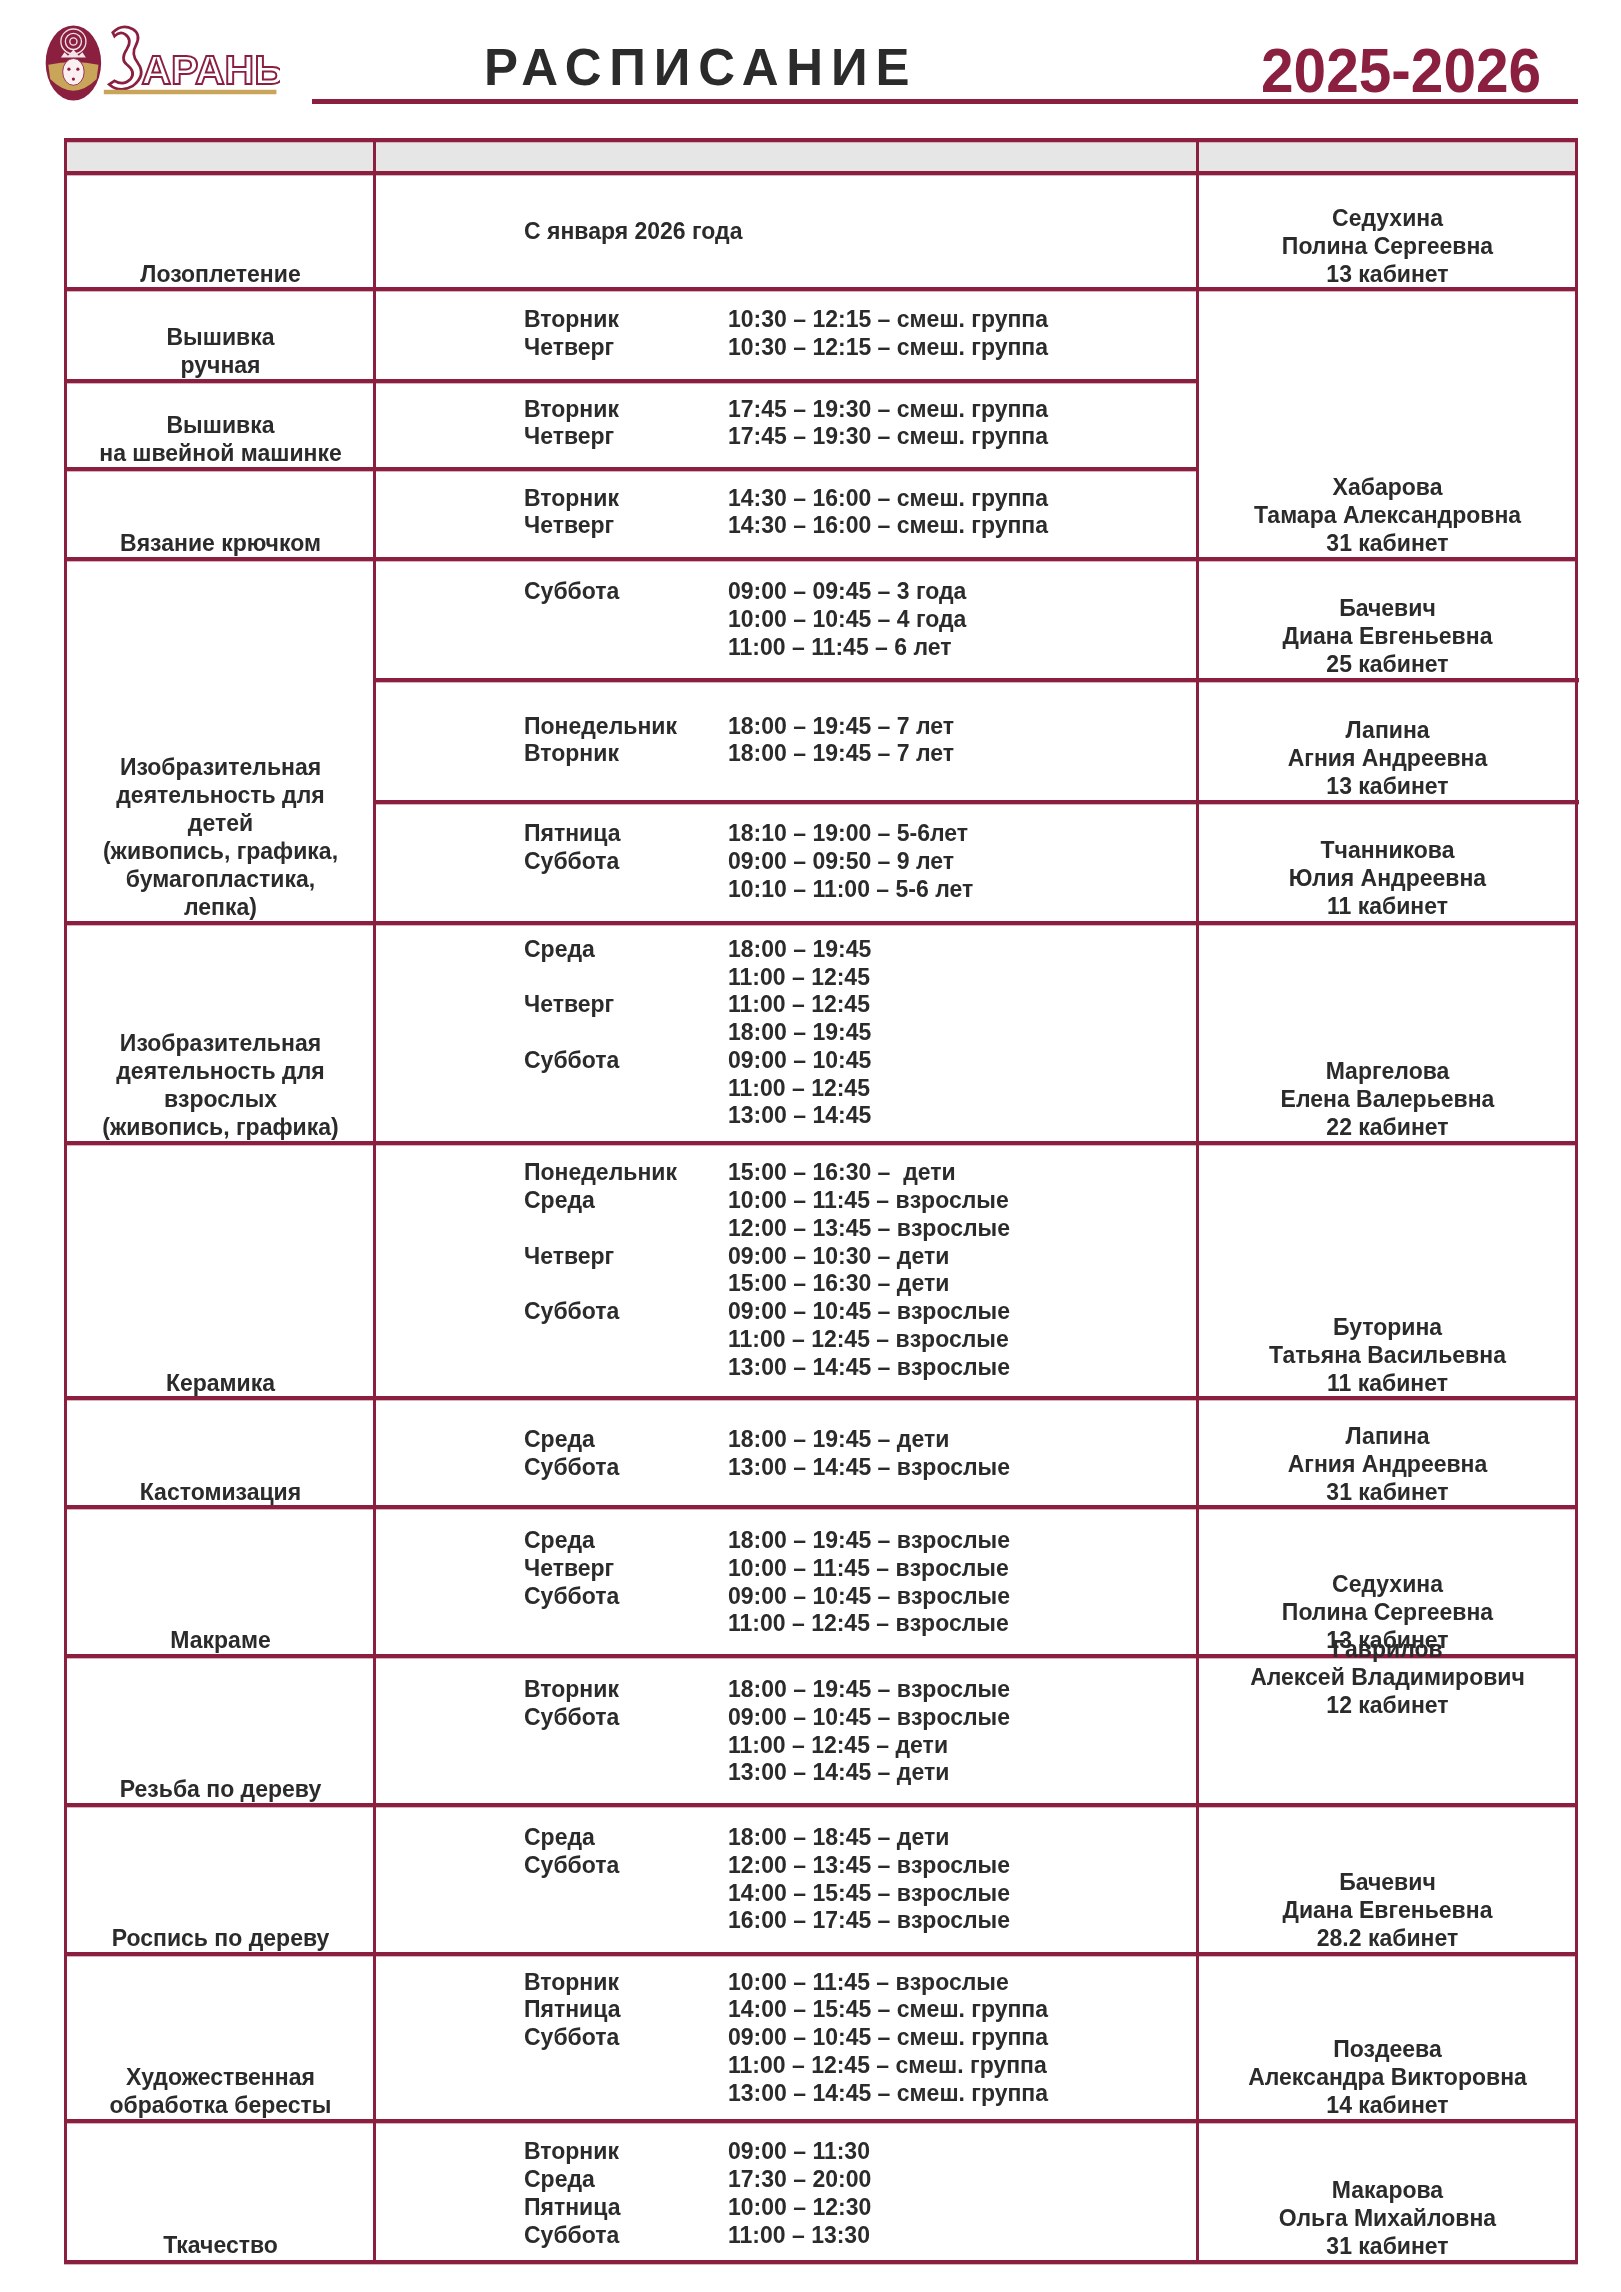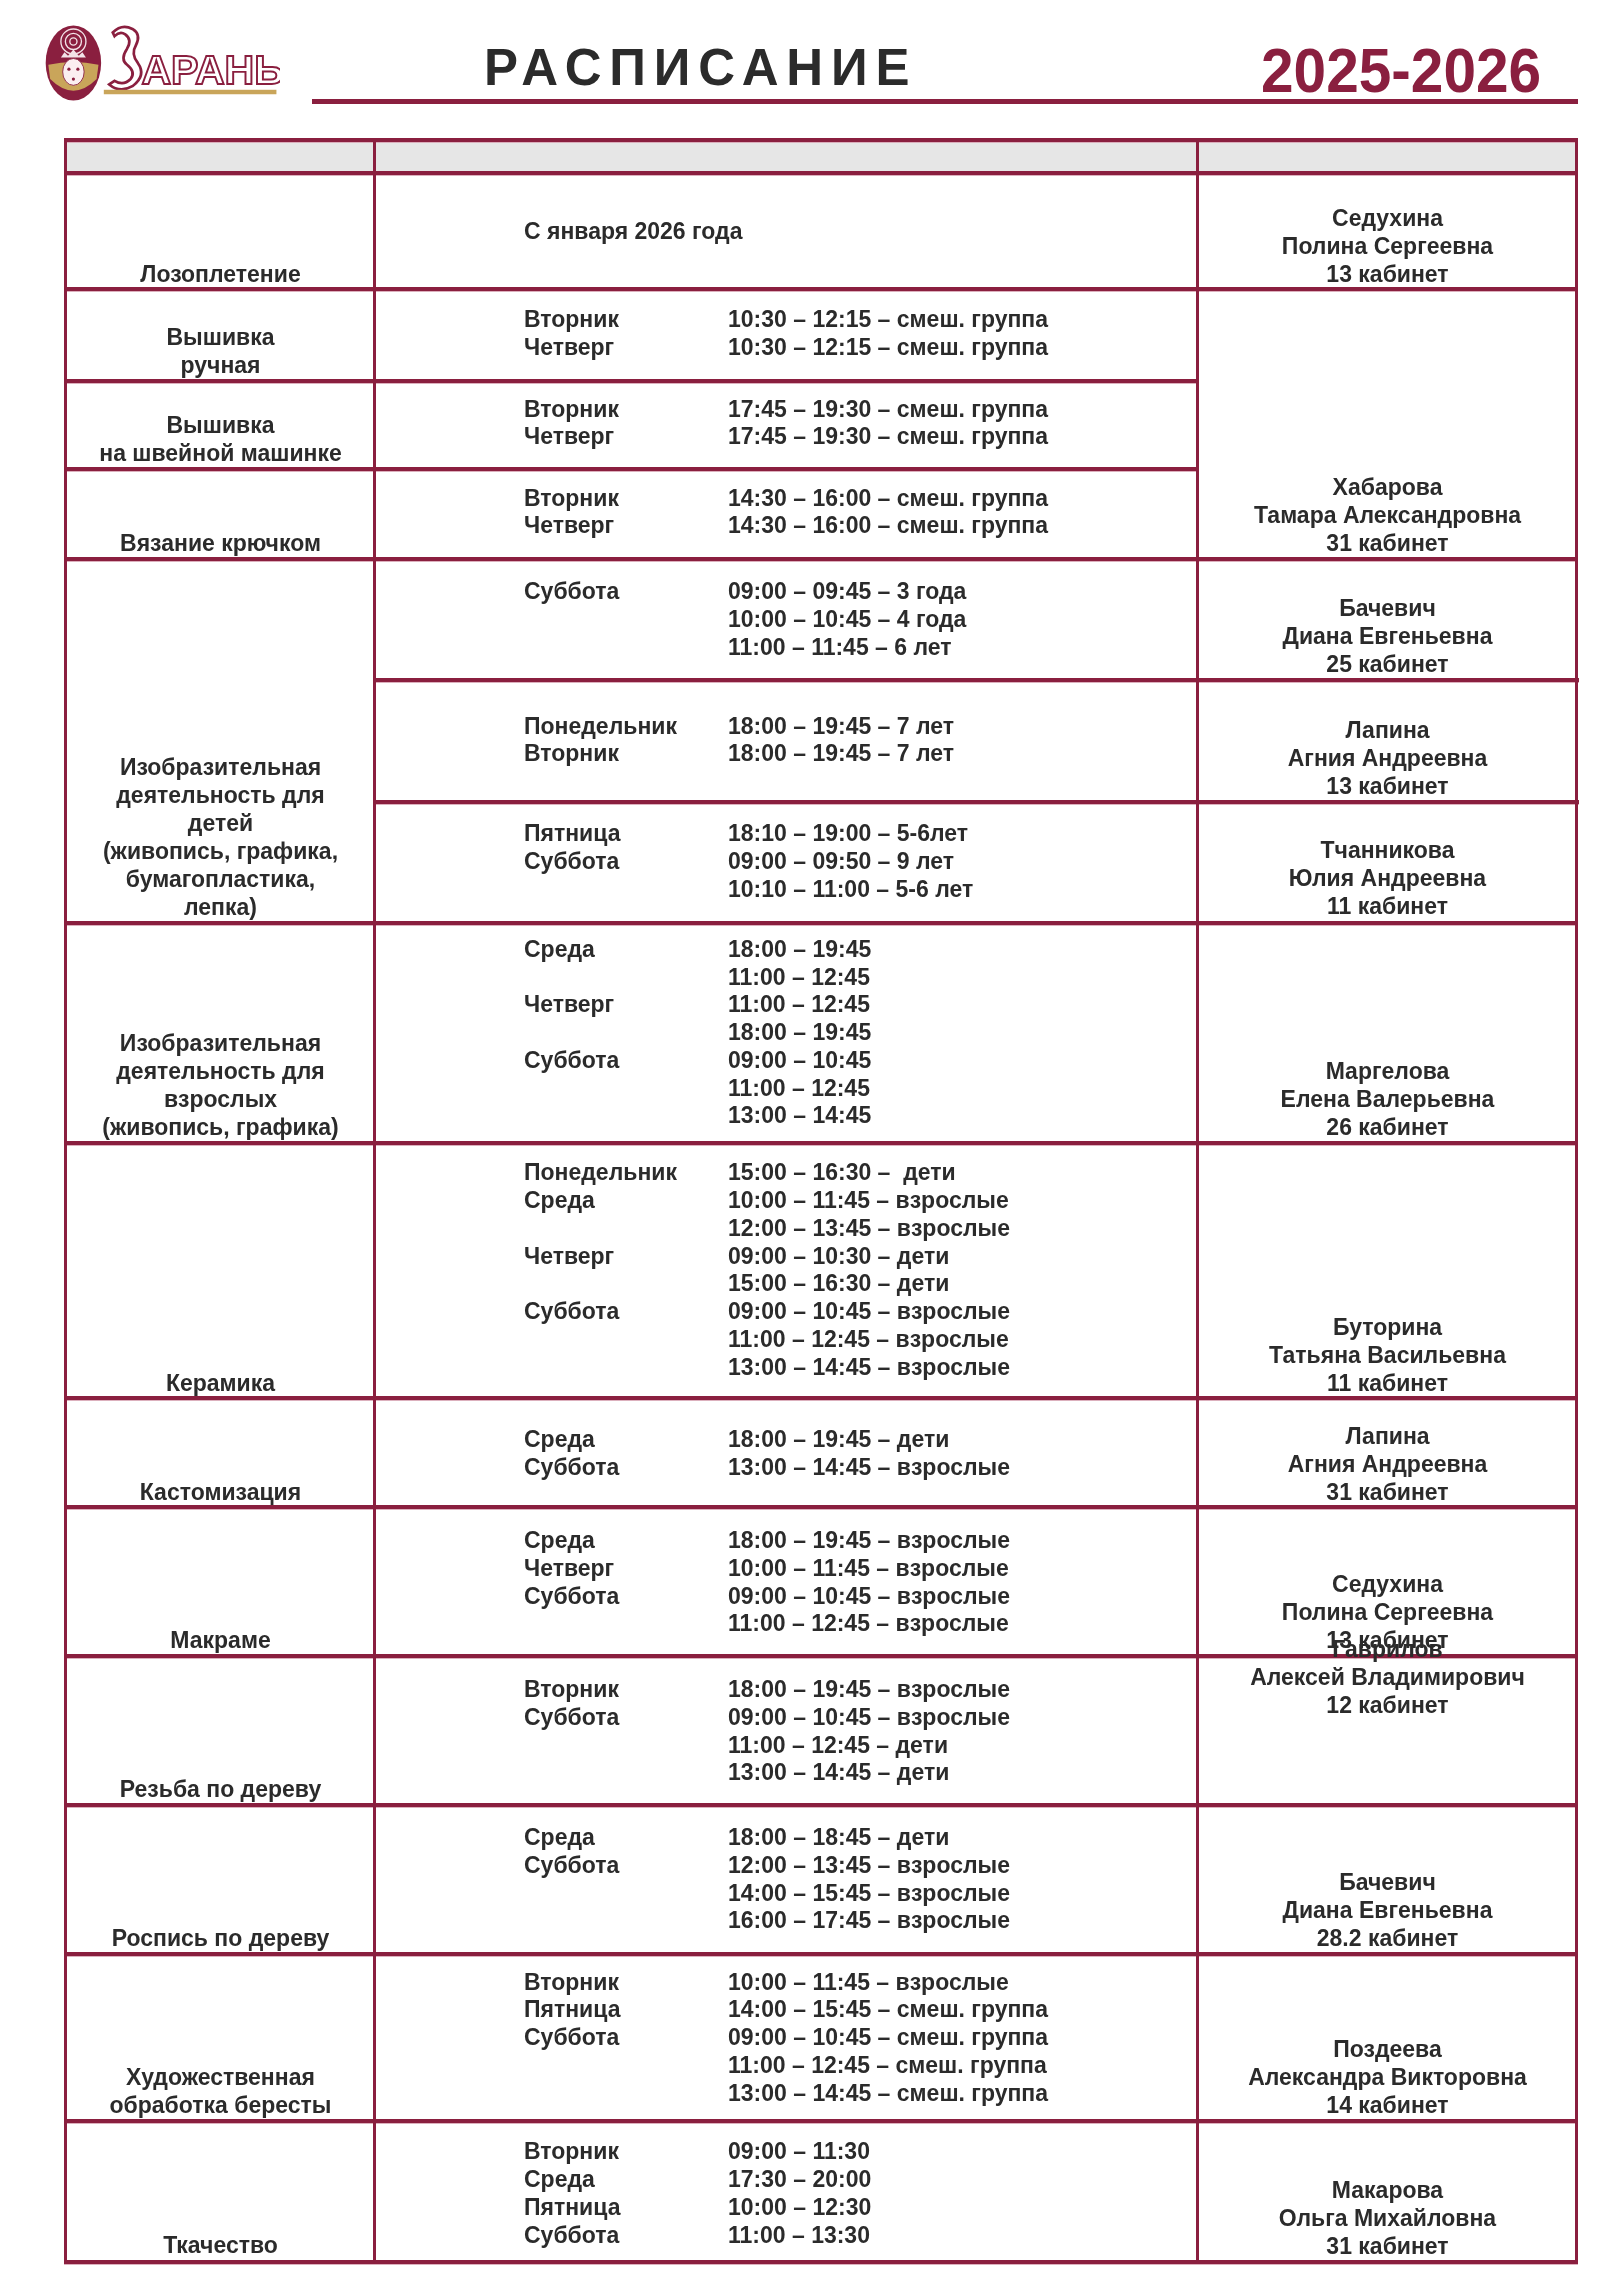--- a/index.html
+++ b/index.html
@@ -187,21 +187,21 @@
   <div class="line" style="top:39px"><span class="day"></span><span class="time">11:00 – 12:45</span></div>
   <div class="line" style="top:66px"><span class="day">Четверг</span><span class="time">11:00 – 12:45</span></div>
   <div class="line" style="top:94px"><span class="day"></span><span class="time">18:00 – 19:45</span></div>
   <div class="line" style="top:122px"><span class="day">Суббота</span><span class="time">09:00 – 10:45</span></div>
   <div class="line" style="top:150px"><span class="day"></span><span class="time">11:00 – 12:45</span></div>
   <div class="line" style="top:177px"><span class="day"></span><span class="time">13:00 – 14:45</span></div>
 </div>
 <div class="cell teacher" style="top:924px;height:217px">
   <span class="txt">Маргелова
 Елена Валерьевна
-26 кабинет</span>
+22 кабинет</span>
 </div>
 
 <div class="cell course" style="top:1145px;height:252px">
   <span class="txt">Керамика</span>
 </div>
 <div class="sched" style="top:1145px;height:252px">
   <div class="line" style="top:13.4px"><span class="day">Понедельник</span><span class="time">15:00 – 16:30 –  дети</span></div>
   <div class="line" style="top:41px"><span class="day">Среда</span><span class="time">10:00 – 11:45 – взрослые</span></div>
   <div class="line" style="top:69px"><span class="day"></span><span class="time">12:00 – 13:45 – взрослые</span></div>
   <div class="line" style="top:97px"><span class="day">Четверг</span><span class="time">09:00 – 10:30 – дети</span></div>

